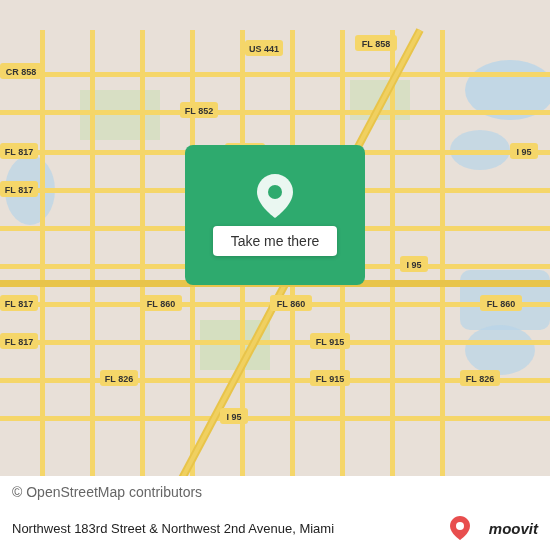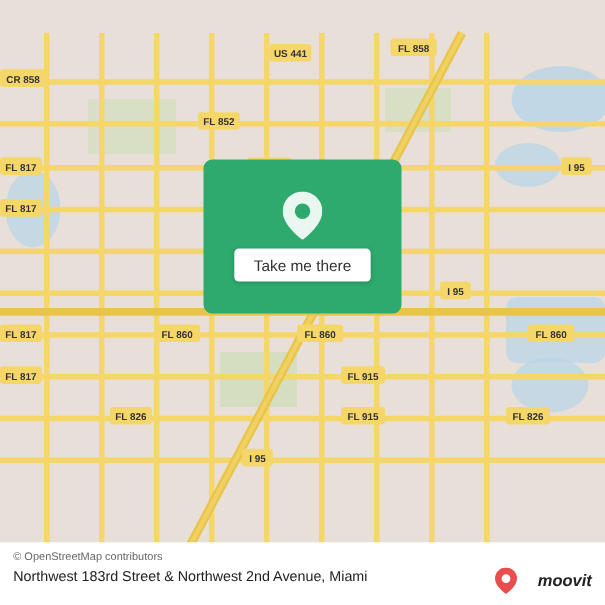--- a/index.html
+++ b/index.html
@@ -26,27 +26,28 @@
       position: absolute;
       bottom: 0;
       left: 0;
       right: 0;
       background: white;
       padding: 8px 12px 10px 12px;
       z-index: 10;
     }
 
     #attribution {
-      font-size: 10px;
+      font-size: 14px;
       color: #666;
-      margin-bottom: 4px;
+      margin-bottom: 16px;
     }
 
     #location-row {
       display: flex;
+      align-items: center;
       justify-content: space-between;
     }
 
     #location-text {
       font-size: 13px;
       font-weight: 500;
       color: #222;
       flex: 1;
     }
 

